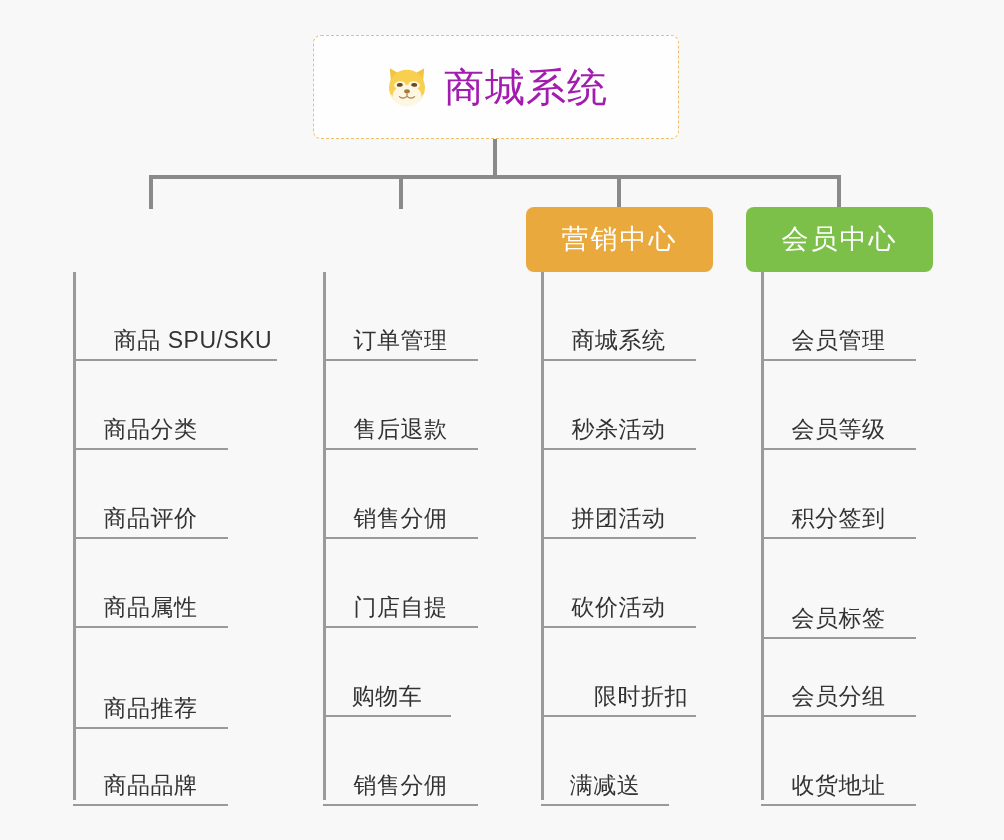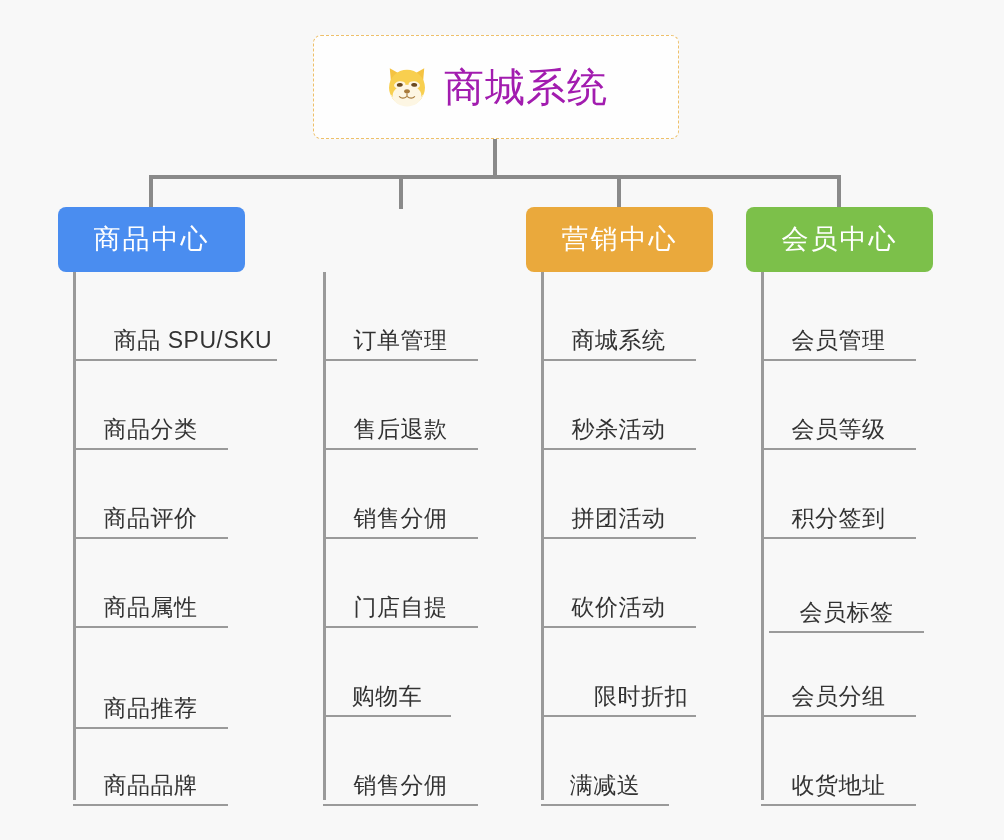--- a/index.html
+++ b/index.html
@@ -136,23 +136,20 @@
   </div>
 
   <div class="conn v-line" style="left:493px; top:139px; height:40px;"></div>
   <div class="conn h-line" style="left:149px; top:175px; width:692px;"></div>
 
   <div class="conn v-line" style="left:149px; top:175px; height:34px;"></div>
   <div class="conn v-line" style="left:399px; top:175px; height:34px;"></div>
   <div class="conn v-line" style="left:617px; top:175px; height:34px;"></div>
   <div class="conn v-line" style="left:837px; top:175px; height:34px;"></div>
 
-  <div class="cat-header" id="hdr0" style="left: 58px; top: 207px; width: 187px; background: rgb(74, 141, 240);">
-    <span class="cat-header-label">商品中心</span>
-  </div>
   <div class="cat-header" id="hdr2" style="left: 526px; top: 207px; width: 187px; background: rgb(234, 169, 60);">
     <span class="cat-header-label">营销中心</span>
   </div>
   <div class="cat-header" id="hdr3" style="left: 746px; top: 207px; width: 187px; background: rgb(124, 192, 74);">
     <span class="cat-header-label">会员中心</span>
   </div>
 
   <div class="column" style="left:73px;">
     <div class="col-trunk" style="height:528px;"></div>
     <div class="item" style="top:0px;   width:204px;padding-left:36px;">
@@ -223,21 +220,21 @@
     <div class="col-trunk" style="height:528px;"></div>
     <div class="item" style="top:0px;   width:155px;">
         <span class="item-label">会员管理</span>
       </div>
     <div class="item" style="top:89px;  width:155px;">
         <span class="item-label">会员等级</span>
       </div>
     <div class="item" style="top:178px; width:155px;">
         <span class="item-label">积分签到</span>
       </div>
-    <div class="item" style="top:272px; width:155px;margin-left:8px;">
+    <div class="item" style="top:278px; width:155px;">
         <span class="item-label">会员标签</span>
       </div>
     <div class="item" style="top:356px; width:155px;">
         <span class="item-label">会员分组</span>
       </div>
     <div class="item" style="top:445px; width:155px;">
         <span class="item-label">收货地址</span>
       </div>
   </div>
 

